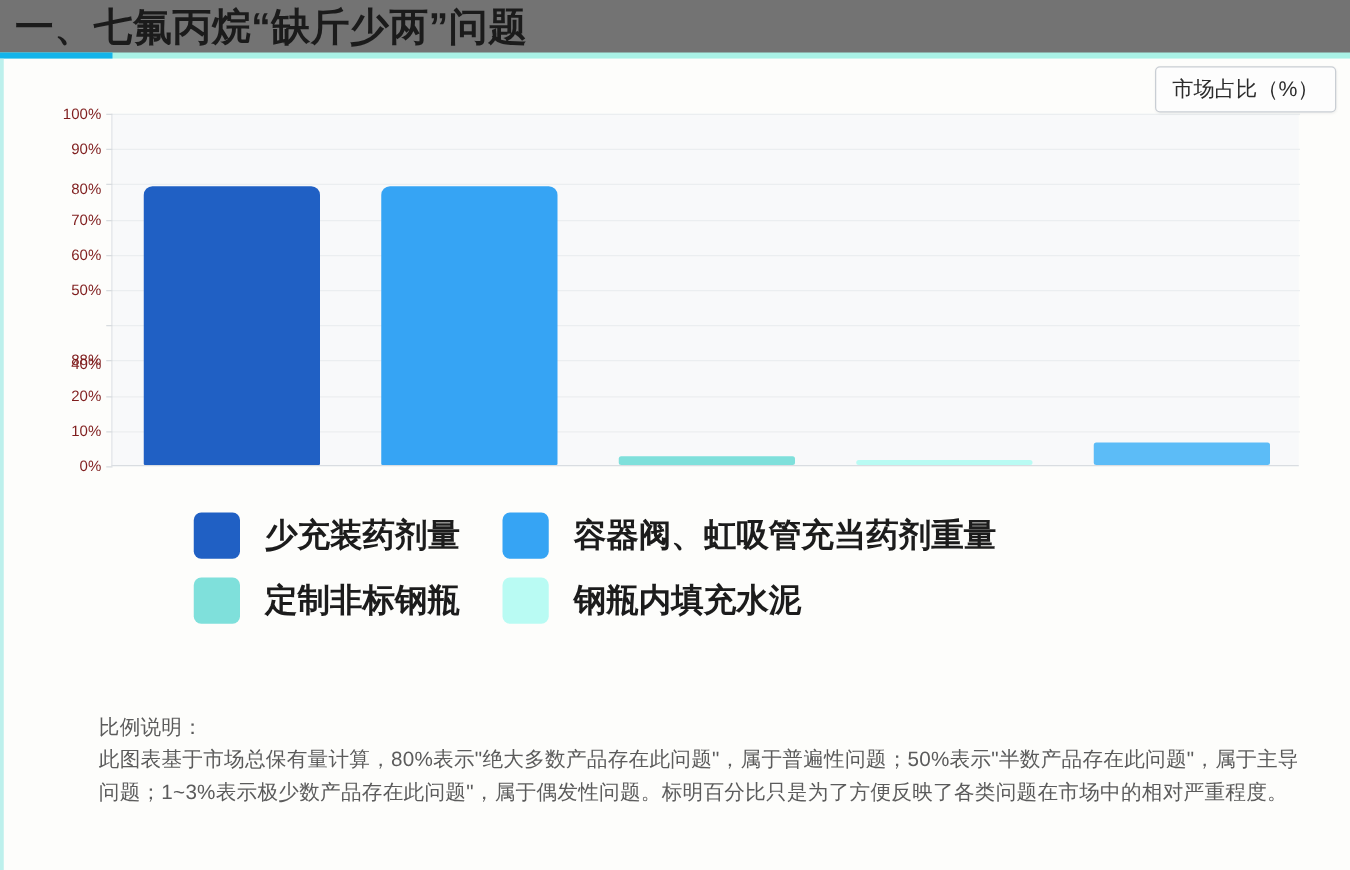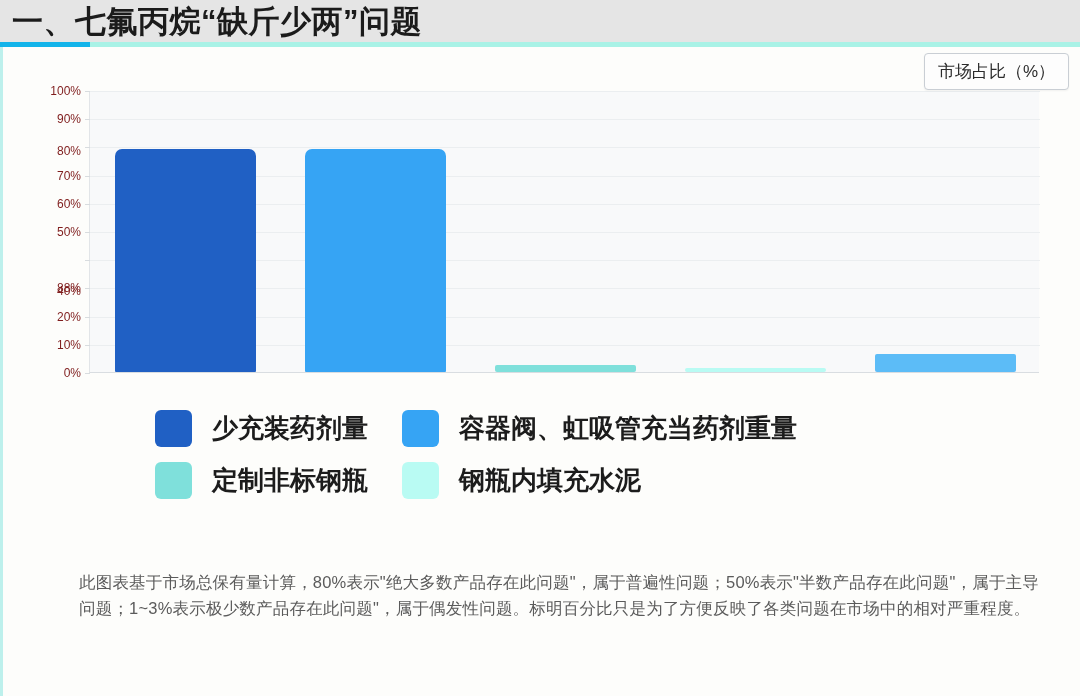--- a/index.html
+++ b/index.html
@@ -15,21 +15,21 @@
     background: #ffffff;
     position: relative;
   }
 
   
   #header {
     position: absolute;
     left: 0; top: 0;
     width: 1080px;
     height: 43px;
-    background: #e5e5e5;
+    background: #737373;
     padding-left: 29px;
   }
   #title-text {
     position: absolute;
     left: 12px;
     top: 1px;
     font-size: 31px;
     line-height: 42px;
     font-weight: 700;
     color: #1b1b1b;
@@ -253,16 +253,17 @@
           <span class="legend-label">定制非标钢瓶</span>
         </div>
         <div class="legend-item">
           <span class="swatch" style="background: rgb(185, 251, 243);"></span>
           <span class="legend-label">钢瓶内填充水泥</span>
         </div>
       </div>
     </div>
 
   <div id="note">
+    <span id="note-title">比例说明：</span>
     <span id="note-body">此图表基于市场总保有量计算，80%表示"绝大多数产品存在此问题"，属于普遍性问题；50%表示"半数产品存在此问题"，属于主导问题；1~3%表示极少数产品存在此问题"，属于偶发性问题。标明百分比只是为了方便反映了各类问题在市场中的相对严重程度。</span>
   </div>
 
 </div>
 
 </body></html>

